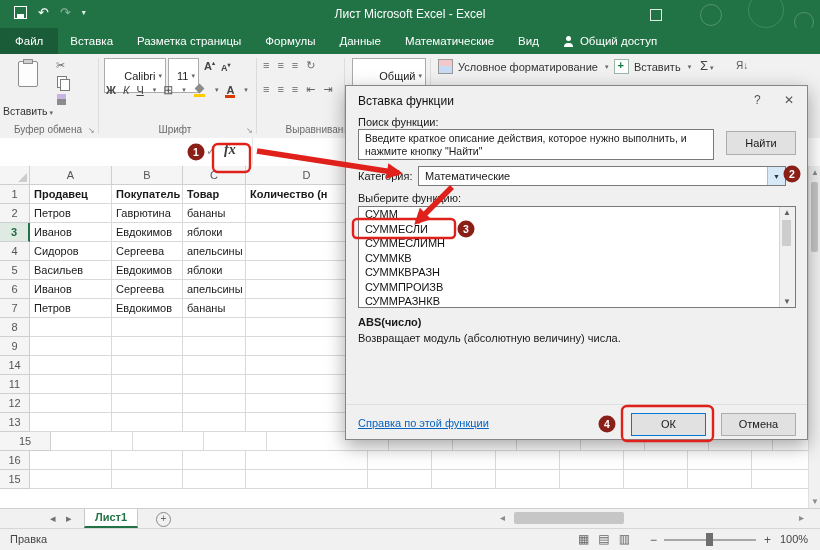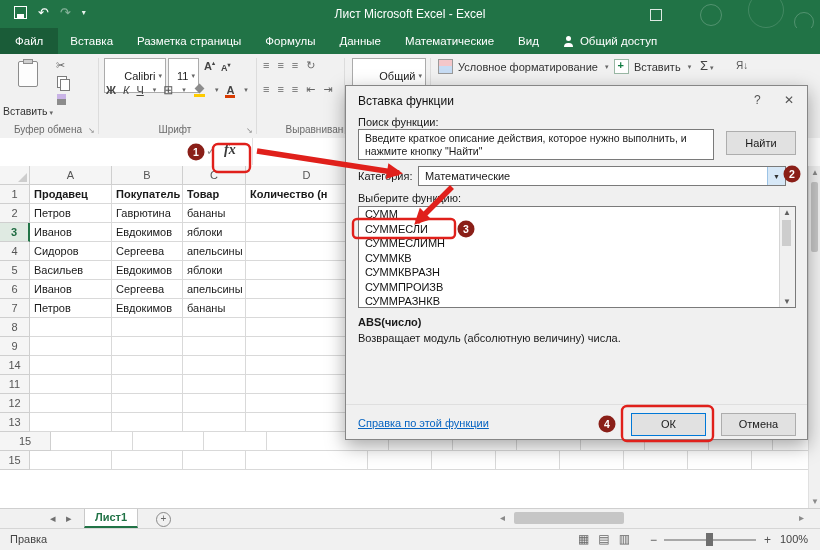--- a/index.html
+++ b/index.html
@@ -482,20 +482,34 @@
           <div class="gcell" style="width: 122px;"></div>
           <div class="gcell" style="width: 64px;"></div>
           <div class="gcell" style="width: 64px;"></div>
           <div class="gcell" style="width: 64px;"></div>
           <div class="gcell" style="width: 64px;"></div>
           <div class="gcell" style="width: 64px;"></div>
           <div class="gcell" style="width: 64px;"></div>
           <div class="gcell" style="width: 64px;"></div>
         </div>
         <div class="grow">
+          <div class="hcell rnum" style="width: 30px;">16</div>
+          <div class="gcell" style="width: 82px;"></div>
+          <div class="gcell" style="width: 71px;"></div>
+          <div class="gcell" style="width: 63px;"></div>
+          <div class="gcell" style="width: 122px;"></div>
+          <div class="gcell" style="width: 64px;"></div>
+          <div class="gcell" style="width: 64px;"></div>
+          <div class="gcell" style="width: 64px;"></div>
+          <div class="gcell" style="width: 64px;"></div>
+          <div class="gcell" style="width: 64px;"></div>
+          <div class="gcell" style="width: 64px;"></div>
+          <div class="gcell" style="width: 64px;"></div>
+        </div>
+        <div class="grow">
           <div class="hcell rnum" style="width: 30px;">15</div>
           <div class="gcell" style="width: 82px;"></div>
           <div class="gcell" style="width: 71px;"></div>
           <div class="gcell" style="width: 63px;"></div>
           <div class="gcell" style="width: 122px;"></div>
           <div class="gcell" style="width: 64px;"></div>
           <div class="gcell" style="width: 64px;"></div>
           <div class="gcell" style="width: 64px;"></div>
           <div class="gcell" style="width: 64px;"></div>
           <div class="gcell" style="width: 64px;"></div>

